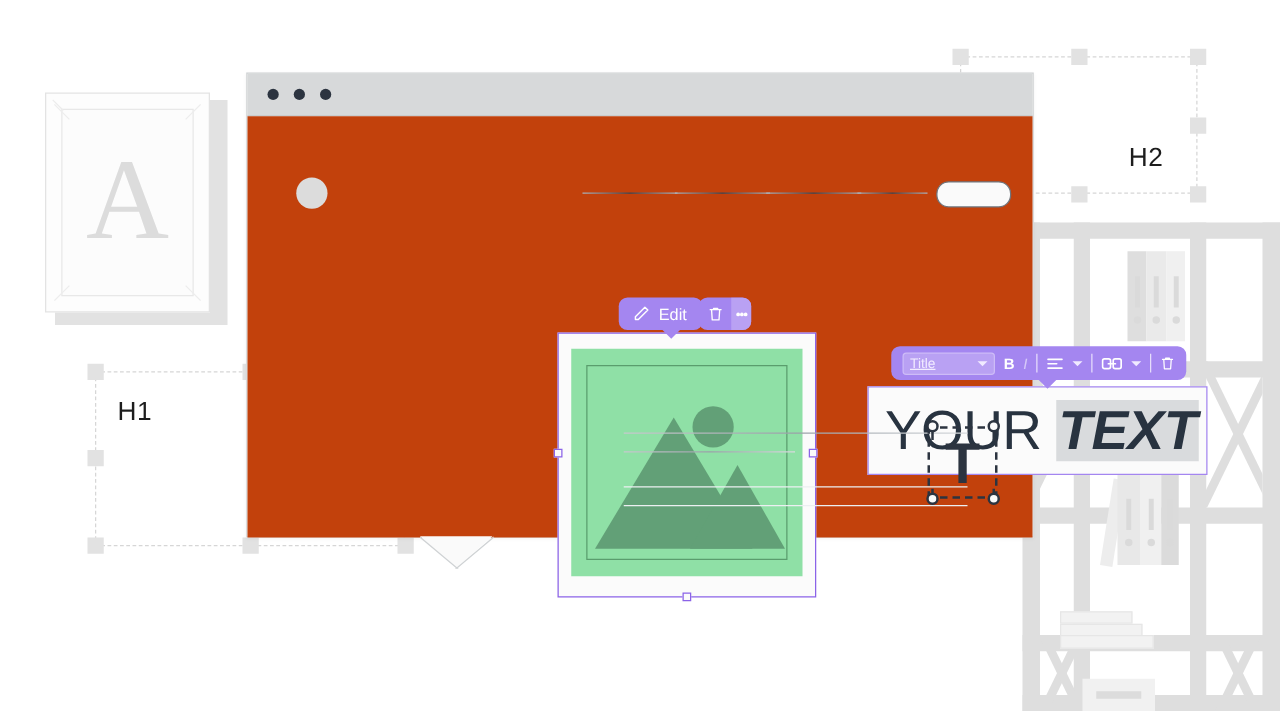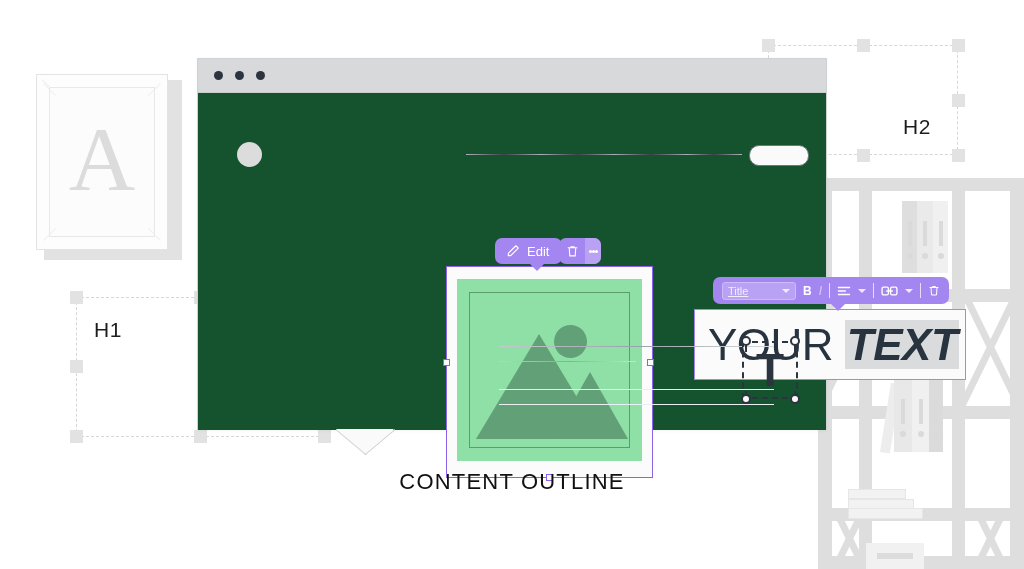--- a/index.html
+++ b/index.html
@@ -42,21 +42,21 @@
   
   .dashbox{position:absolute;border:1px dashed #d6d6d6;box-sizing:border-box;}
   .dash-handle{position:absolute;width:13px;height:13px;background:#e2e2e2;}
   .dash-label{position:absolute;font-size:21px;color:#1d1d1d;letter-spacing:.5px;}
 
   
   .browser{position:absolute;left:197px;top:58px;width:630px;height:372px;background:#fafafa;
            border:1px solid #cfd2d4;box-sizing:border-box;box-shadow:0 1px 3px rgba(0,0,0,.05);}
   .titlebar{height:33px;background:#d7d9da;border-bottom:1px solid #c9cccd;display:flex;align-items:center;padding-left:16px;gap:12px;}
   .dot{width:9px;height:9px;border-radius:50%;background:#2c3440;}
-  .bbody{position:relative;height:337px;background:#14532d;}
+  .bbody{position:relative;height:337px;background:#c2410c;}
 
   .notch{position:absolute;left:336px;top:429px;width:0;height:0;
          border-left:29px solid transparent;border-right:29px solid transparent;border-top:25px solid #fafafa;}
   .notch-l{position:absolute;left:336px;top:429px;width:31px;height:26px;overflow:hidden;}
   .notch-l:after{content:"";position:absolute;left:0;top:0;width:42px;height:1px;background:#cfd2d4;transform:rotate(40deg);transform-origin:left top;}
   .notch-r{position:absolute;left:364px;top:429px;width:31px;height:26px;overflow:hidden;}
   .notch-r:after{content:"";position:absolute;right:0;top:0;width:42px;height:1px;background:#cfd2d4;transform:rotate(-40deg);transform-origin:right top;}
 
   .avatar{position:absolute;left:39px;top:49px;width:25px;height:25px;border-radius:50%;background:#dcdcdc;}
   .navline{position:absolute;height:1px;background:linear-gradient(90deg,#aeb2b8,#3b434e,#aeb2b8);}
@@ -318,16 +318,15 @@
   <div class="tglyph">T</div>
   <div class="tstem" style="left:745px;top:344px;"></div>
   <div class="tstem" style="left:794px;top:344px;"></div>
   <div class="tstem" style="left:745px;top:391px;"></div>
   <div class="tstem" style="left:794px;top:391px;"></div>
   <div class="thandle" style="left:741px;top:336px;"></div>
   <div class="thandle" style="left:790px;top:336px;"></div>
   <div class="thandle" style="left:741px;top:394px;"></div>
   <div class="thandle" style="left:790px;top:394px;"></div>
 
-  <div class="caption">CONTENT OUTLINE</div>
 
 
 </div>
 
 </body></html>

